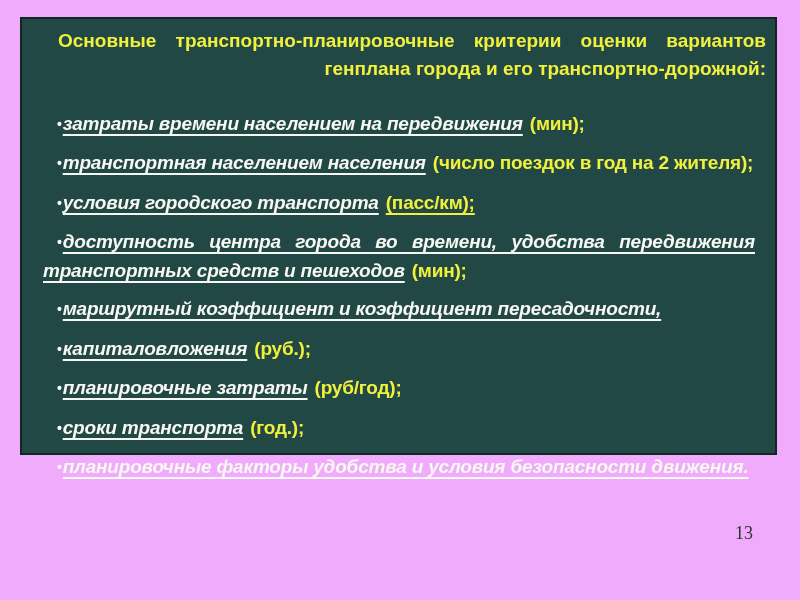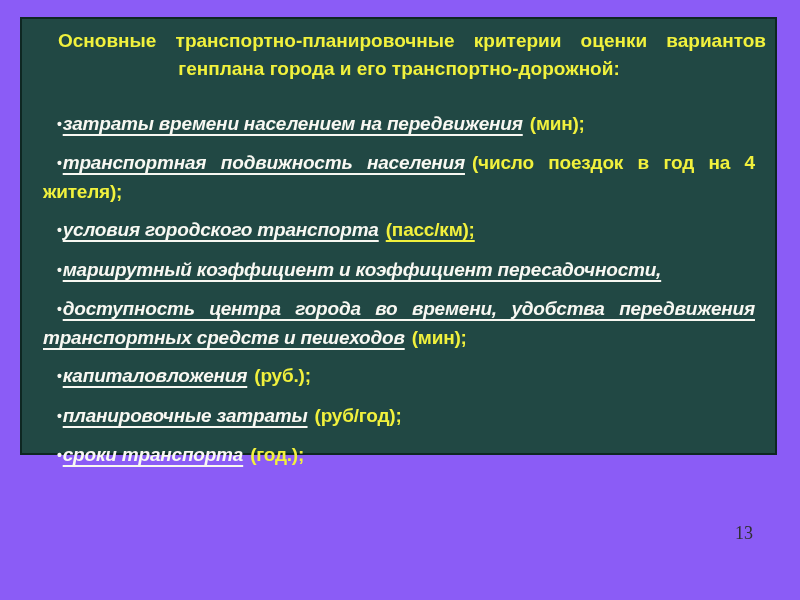--- a/index.html
+++ b/index.html
@@ -8,21 +8,21 @@
     width: 800px;
     height: 600px;
     background: #ffffff;
     font-family: "Liberation Sans", sans-serif;
     overflow: hidden;
   }
   .slide {
     position: relative;
     width: 800px;
     height: 600px;
-    background: #8b5cf6;
+    background: #f0abfc;
   }
   .panel {
     position: absolute;
     left: 20px;
     top: 17px;
     width: 757px;
     height: 438px;
     box-sizing: border-box;
     background: #214844;
     border: 2px solid #0e2722;
@@ -37,21 +37,21 @@
     margin: 0 0 27.5px 0;
   }
   .title-line1 {
     text-align: justify;
     text-align-last: justify;
     text-indent: 26px;
     white-space: nowrap;
     overflow: hidden;
   }
   .title-line2 {
-    text-align: center;
+    text-align: right;
   }
   p.bullet {
     margin: 11px;
     text-align: justify;
     text-indent: 14px;
     font-style: italic;
     letter-spacing: -0.2px;
     color: #f8f8f2;
   }
   .marker {
@@ -92,32 +92,33 @@
 
   <div class="panel">
 
     <div class="title">
       <div class="title-line1">Основные транспортно-планировочные критерии оценки вариантов</div>
       <div class="title-line2">генплана города и его транспортно-дорожной:</div>
     </div>
 
     <p class="bullet"><span class="marker">•</span><span class="btext">затраты времени населением на передвижения</span><span class="unit">(мин);</span></p>
 
-    <p class="bullet"><span class="marker">•</span><span class="btext">транспортная подвижность населения</span><span class="unit">(число поездок в год на 4 жителя);</span></p>
+    <p class="bullet"><span class="marker">•</span><span class="btext">транспортная населением населения</span><span class="unit">(число поездок в год на 2 жителя);</span></p>
 
     <p class="bullet"><span class="marker">•</span><span class="btext">условия городского транспорта</span><span class="unit italic underline">(пасс/км);</span></p>
 
+    <p class="bullet"><span class="marker">•</span><span class="btext">доступность центра города во времени, удобства передвижения транспортных средств и пешеходов</span><span class="unit">(мин);</span></p>
+
     <p class="bullet"><span class="marker">•</span><span class="btext">маршрутный коэффициент и коэффициент пересадочности,</span><span class="unit"></span></p>
-
-    <p class="bullet"><span class="marker">•</span><span class="btext">доступность центра города во времени, удобства передвижения транспортных средств и пешеходов</span><span class="unit">(мин);</span></p>
 
     <p class="bullet"><span class="marker">•</span><span class="btext">капиталовложения</span><span class="unit">(руб.);</span></p>
 
     <p class="bullet"><span class="marker">•</span><span class="btext">планировочные затраты</span><span class="unit">(руб/год);</span></p>
 
     <p class="bullet"><span class="marker">•</span><span class="btext">сроки транспорта</span><span class="unit">(год.);</span></p>
 
+    <p class="bullet"><span class="marker">•</span><span class="btext">планировочные факторы удобства и условия безопасности движения.</span><span class="unit"></span></p>
 
   </div>
 
   <div class="pagenum">13</div>
 
 </div>
 
 </body></html>

